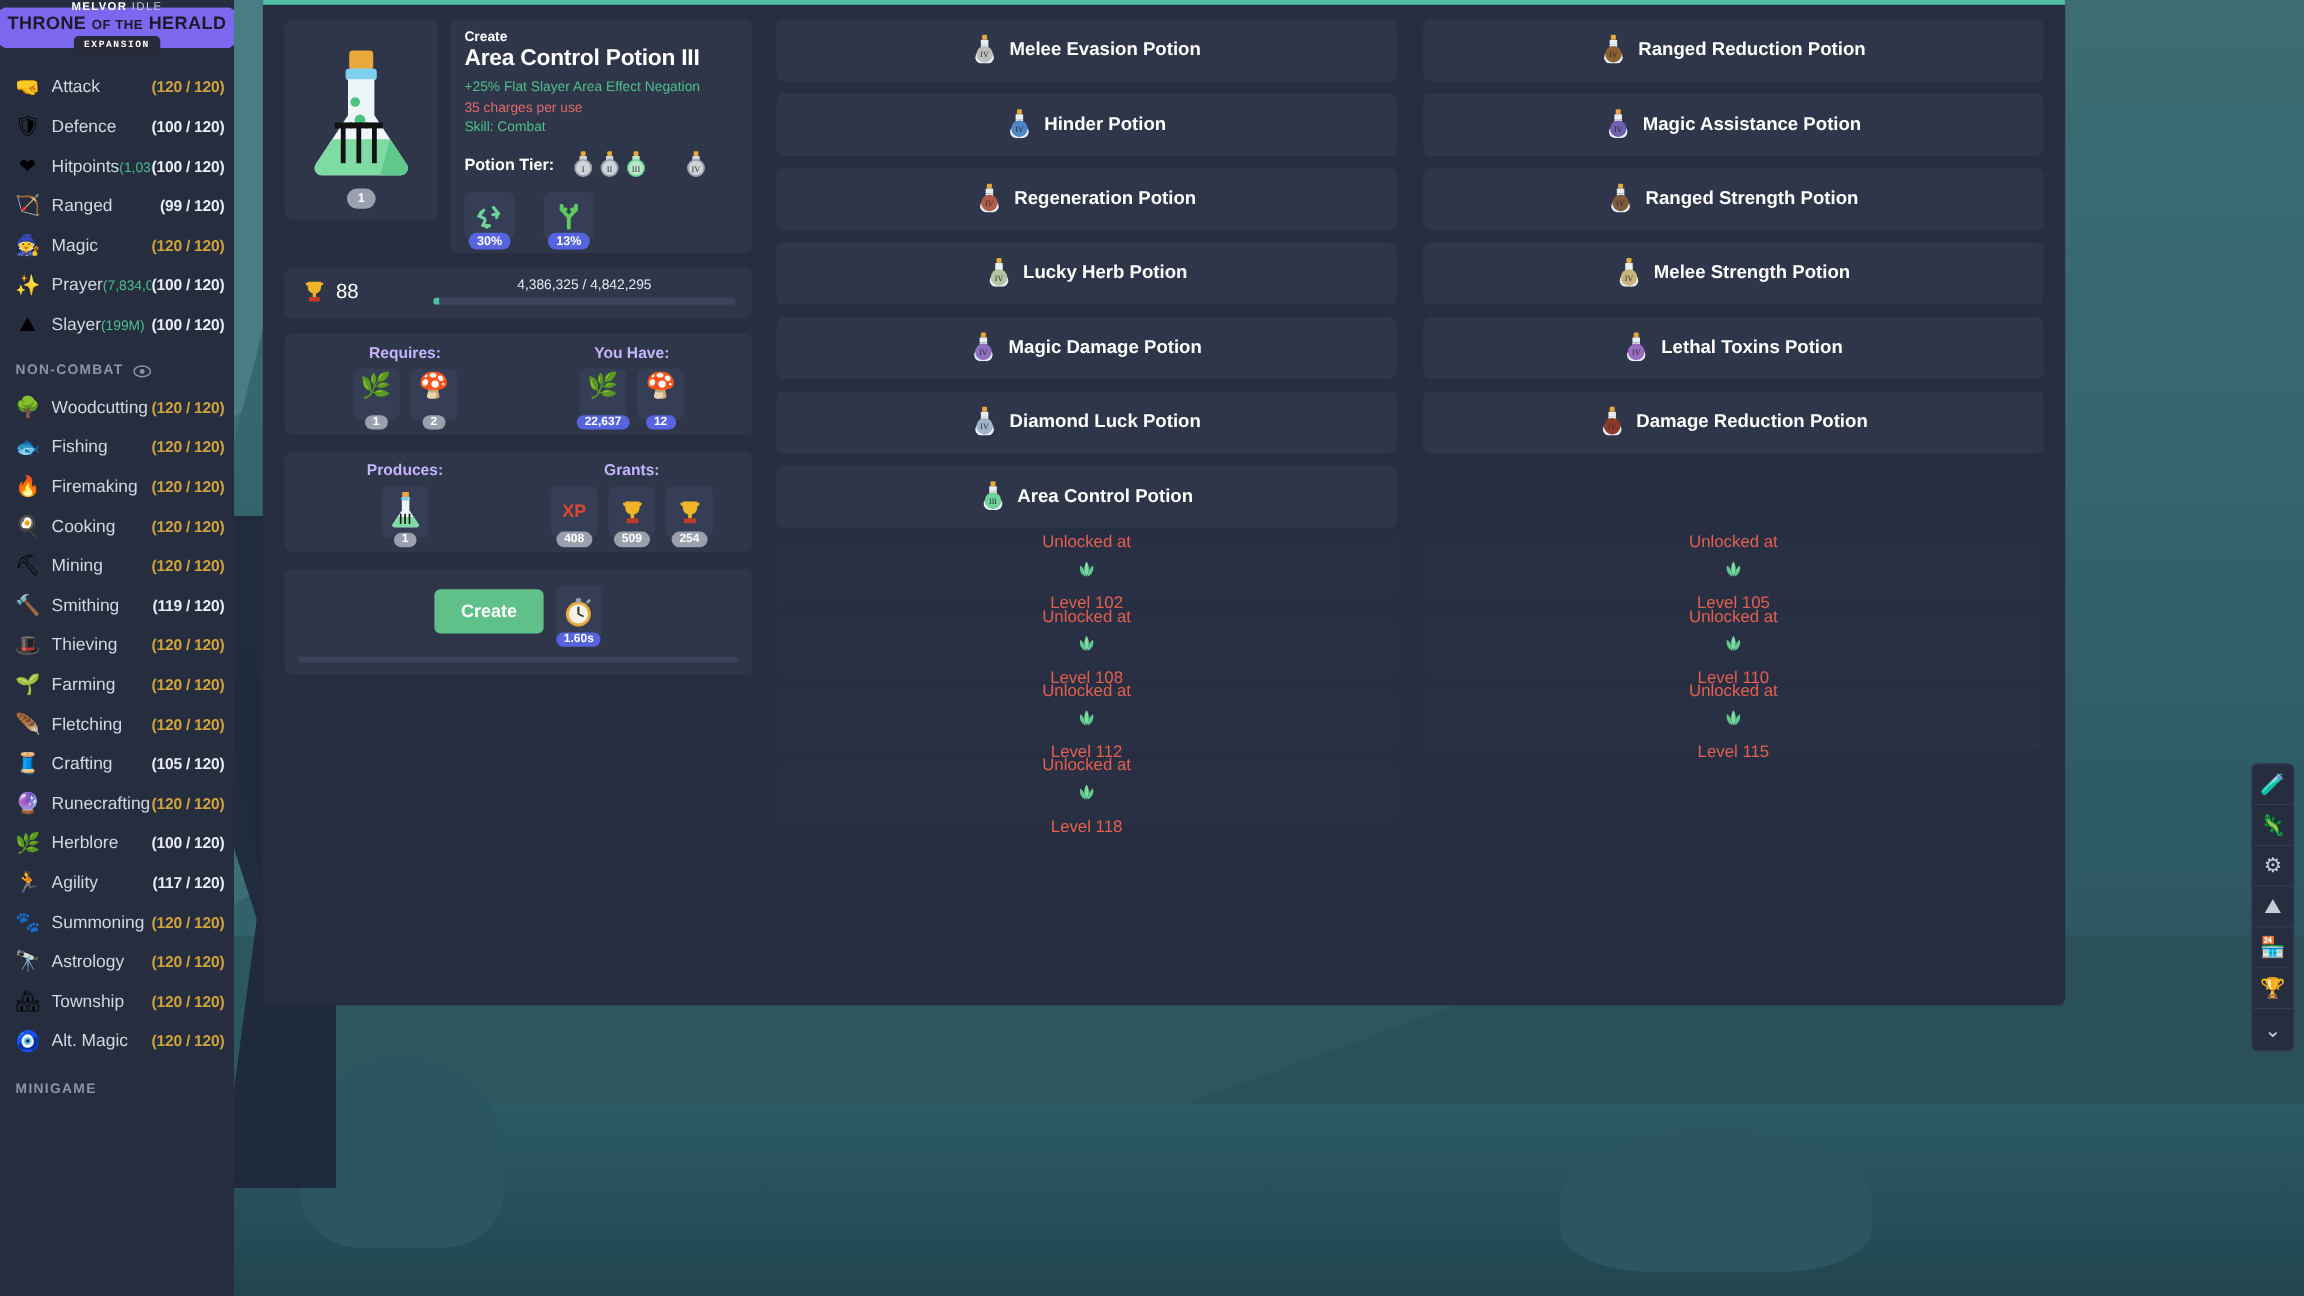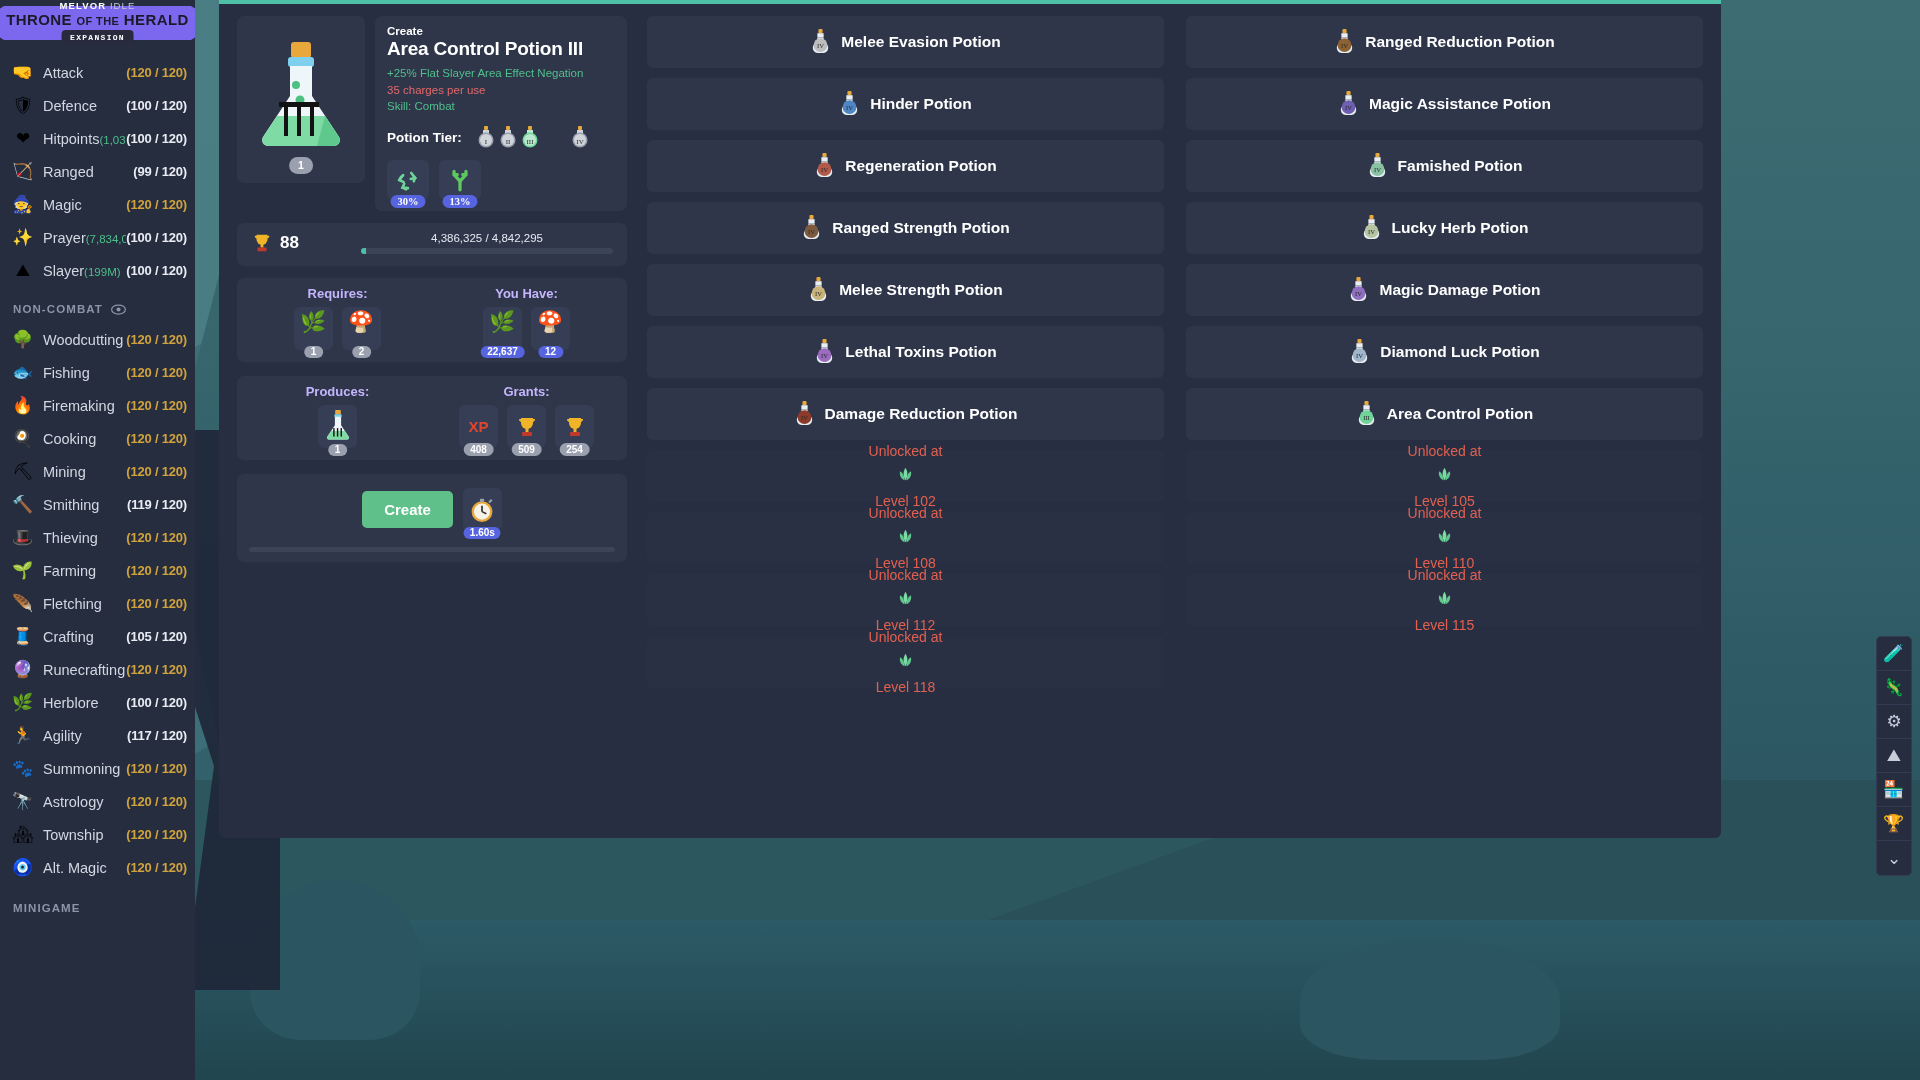--- a/index.html
+++ b/index.html
@@ -136,35 +136,35 @@
     flex:1 1 auto; background:#2f364a; border-radius:7px; padding:9px 12px 11px;
   }
   .create-lbl { color:#fff; font-size:11.5px; font-weight:700; margin-bottom:1px; }
   .create-title { color:#fff; font-size:19px; font-weight:800; letter-spacing:-.2px; margin-bottom:5px;}
   .eff-green { color:#4fbf8b; font-size:11.5px; line-height:1.45; }
   .eff-red { color:#e26a6a; font-size:11.5px; line-height:1.45; }
   .tier-row { display:flex; align-items:center; gap:9px; margin-top:9px; }
   .tier-lbl { color:#fff; font-size:13.5px; font-weight:800; margin-right:4px;}
   .tier-btn { width:22px; height:26px; display:flex; align-items:center; justify-content:center; cursor:pointer; }
   .tier-btn.gap { margin-left:28px; }
-  .mod-row { display:flex; gap:10px; margin-top:10px;font-family:Liberation Serif, serif; }
+  .mod-row { display:flex; gap:24px; margin-top:10px; }
   .mod-box {
     width:42px; height:40px; background:#363e55; border-radius:6px;
     display:flex; align-items:center; justify-content:center; position:relative;
     cursor:pointer;
   }
   .mod-badge {
     position:absolute; bottom:-8px; left:50%; transform:translateX(-50%);
     background:#5664e0; color:#fff; font-size:10.5px; font-weight:700;
     padding:1px 7px; border-radius:9px; white-space:nowrap;
   }
 
   .mastery-card { margin-top:12px; padding:9px 14px 12px; display:flex; align-items:center; }
   .mastery-left { display:flex; align-items:center; gap:7px; width:110px; }
-  .mastery-lv { color:#fff; font-size:17px; font-weight:700; }
+  .mastery-lv { color:#fff; font-size:17px; font-weight:400; }
   .mastery-right { flex:1 1 auto; }
   .mastery-txt { color:#e6e9f1; font-size:11.5px; text-align:center; margin-bottom:4px; }
   .bar-outer { height:6px; background:#3c4459; border-radius:4px; overflow:hidden; }
   .bar-inner { height:100%; background:#4ec0a6; }
 
   .req-card { margin-top:12px; padding:8px 6px 12px; display:flex; }
   .req-half { flex:1 1 50%; text-align:center; }
   .req-head { color:#c4b5fd; font-size:13px; font-weight:800; margin-bottom:6px; }
   .item-strip { display:flex; justify-content:center; gap:9px; }
   .item-box {
@@ -670,30 +670,20 @@
     <circle cx="10" cy="16.5" r="6.6" fill="#b05a4a"></circle>
     <text x="10" y="19" font-size="6.4" font-family="Liberation Serif, serif" fill="#2b2b2b" text-anchor="middle">IV</text>
   </svg></span>
               <span class="pname">Regeneration Potion</span>
             </div>
             <div class="potion-item">
               <span class="pico"><svg width="21" height="25" viewBox="0 0 20 24">
     <rect x="8" y="1" width="4" height="4" rx="1" fill="#e8a83c"></rect>
     <rect x="7" y="5" width="6" height="4" fill="#e8eef2"></rect>
     <path d="M7 9 h6 v2 l4 6 a5 5 0 0 1 -4 7 H7 a5 5 0 0 1 -4 -7 l4 -6 Z" fill="#e8eef2"></path>
-    <circle cx="10" cy="16.5" r="6.6" fill="#89c2a3"></circle>
-    <text x="10" y="19" font-size="6.4" font-family="Liberation Serif, serif" fill="#2b2b2b" text-anchor="middle">IV</text>
-  </svg></span>
-              <span class="pname">Famished Potion</span>
-            </div>
-            <div class="potion-item">
-              <span class="pico"><svg width="21" height="25" viewBox="0 0 20 24">
-    <rect x="8" y="1" width="4" height="4" rx="1" fill="#e8a83c"></rect>
-    <rect x="7" y="5" width="6" height="4" fill="#e8eef2"></rect>
-    <path d="M7 9 h6 v2 l4 6 a5 5 0 0 1 -4 7 H7 a5 5 0 0 1 -4 -7 l4 -6 Z" fill="#e8eef2"></path>
     <circle cx="10" cy="16.5" r="6.6" fill="#7d5a3c"></circle>
     <text x="10" y="19" font-size="6.4" font-family="Liberation Serif, serif" fill="#2b2b2b" text-anchor="middle">IV</text>
   </svg></span>
               <span class="pname">Ranged Strength Potion</span>
             </div>
             <div class="potion-item">
               <span class="pico"><svg width="21" height="25" viewBox="0 0 20 24">
     <rect x="8" y="1" width="4" height="4" rx="1" fill="#e8a83c"></rect>
     <rect x="7" y="5" width="6" height="4" fill="#e8eef2"></rect>
     <path d="M7 9 h6 v2 l4 6 a5 5 0 0 1 -4 7 H7 a5 5 0 0 1 -4 -7 l4 -6 Z" fill="#e8eef2"></path>

